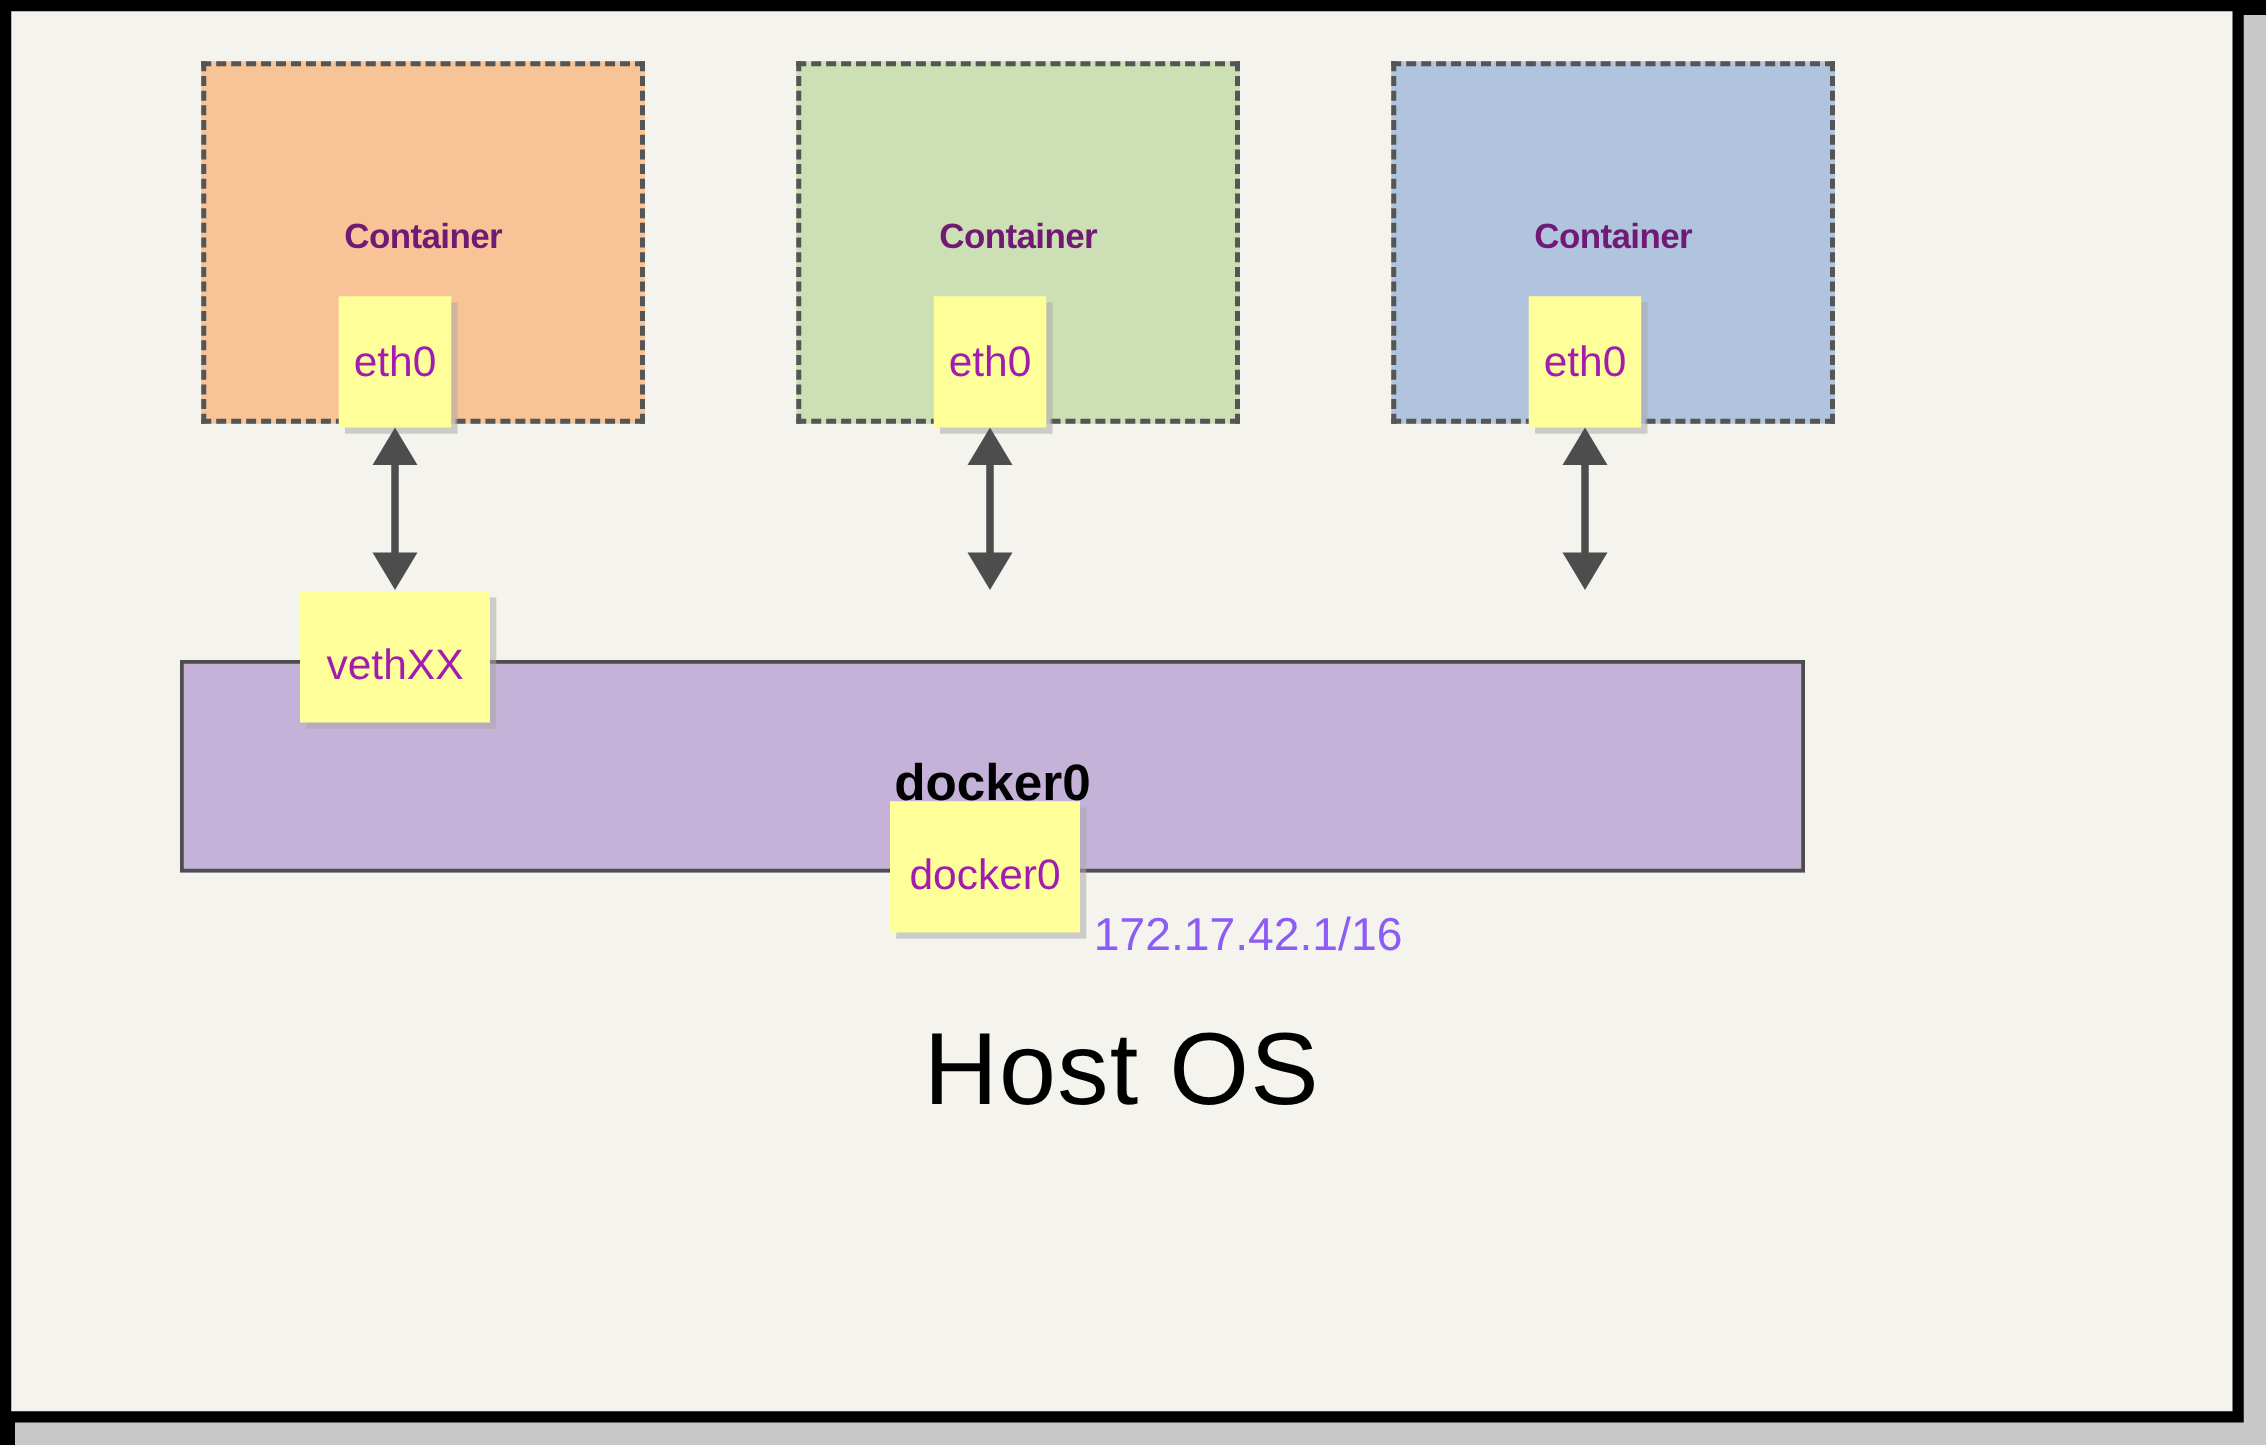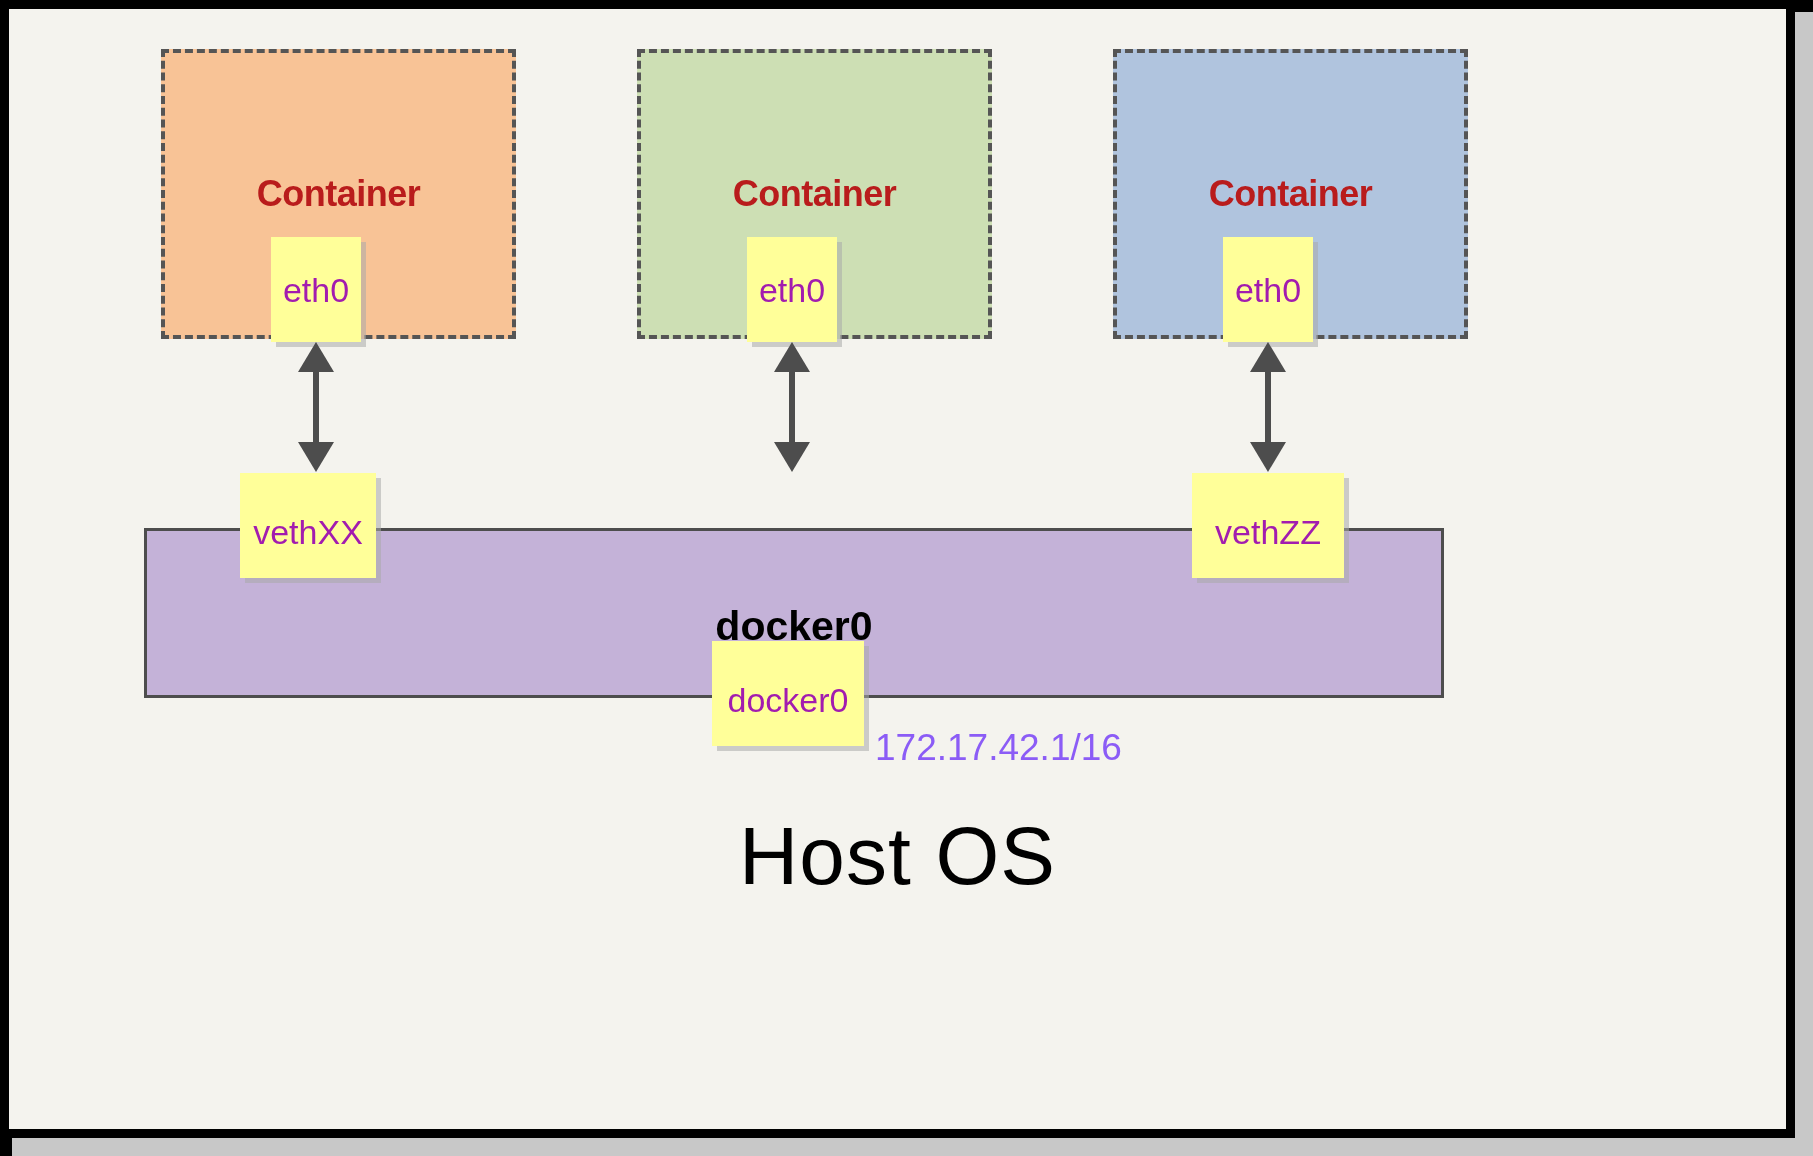--- a/index.html
+++ b/index.html
@@ -53,23 +53,23 @@
     position: absolute;
     border: 4px dashed #555555;
     box-sizing: border-box;
   }
   .container-title {
     position: absolute;
     left: 0;
     right: 0;
     top: 120px;
     text-align: center;
-    font-size: 36px;
+    font-size: 28px;
     font-weight: bold;
-    color: #b91c1c;
+    color: #701a75;
     letter-spacing: -0.5px;
   }
 
   
   .note {
     position: absolute;
     background: #ffff99;
     box-sizing: border-box;
     box-shadow: 5px 5px 0 rgba(170,170,170,0.55);
     display: flex;
@@ -183,28 +183,25 @@
     <div class="arrow-head down" style="left:765px; top:433px;"></div>
 
     <div class="arrow-head up" style="left:1241px; top:333px;"></div>
     <div class="arrow-shaft" style="left:1256px; top:356px; height:85px;"></div>
     <div class="arrow-head down" style="left:1241px; top:433px;"></div>
 
     <div class="bridge" style="left:135px; top:519px; width:1300px; height:170px;">
       <div class="bridge-label" style="top:72px;">docker0</div>
     </div>
 
-    <div class="note note-mid-upper" style="left:231px; top:464px; width:136px; height:105px;">
+    <div class="note note-mid-upper" style="left:231px; top:464px; width:152px; height:105px;">
       <span>vethXX</span>
     </div>
 
 
-    <div class="note note-mid-upper" style="left:1183px; top:464px; width:152px; height:105px;">
-      <span>vethZZ</span>
-    </div>
 
     <div class="note note-mid-upper" style="left:703px; top:632px; width:152px; height:105px;">
       <span>docker0</span>
     </div>
 
     <div class="ip-label" style="left:866px; top:718px;">172.17.42.1/16</div>
 
     <div class="host-os" style="top:800px;">Host OS</div>
 
   </div>

